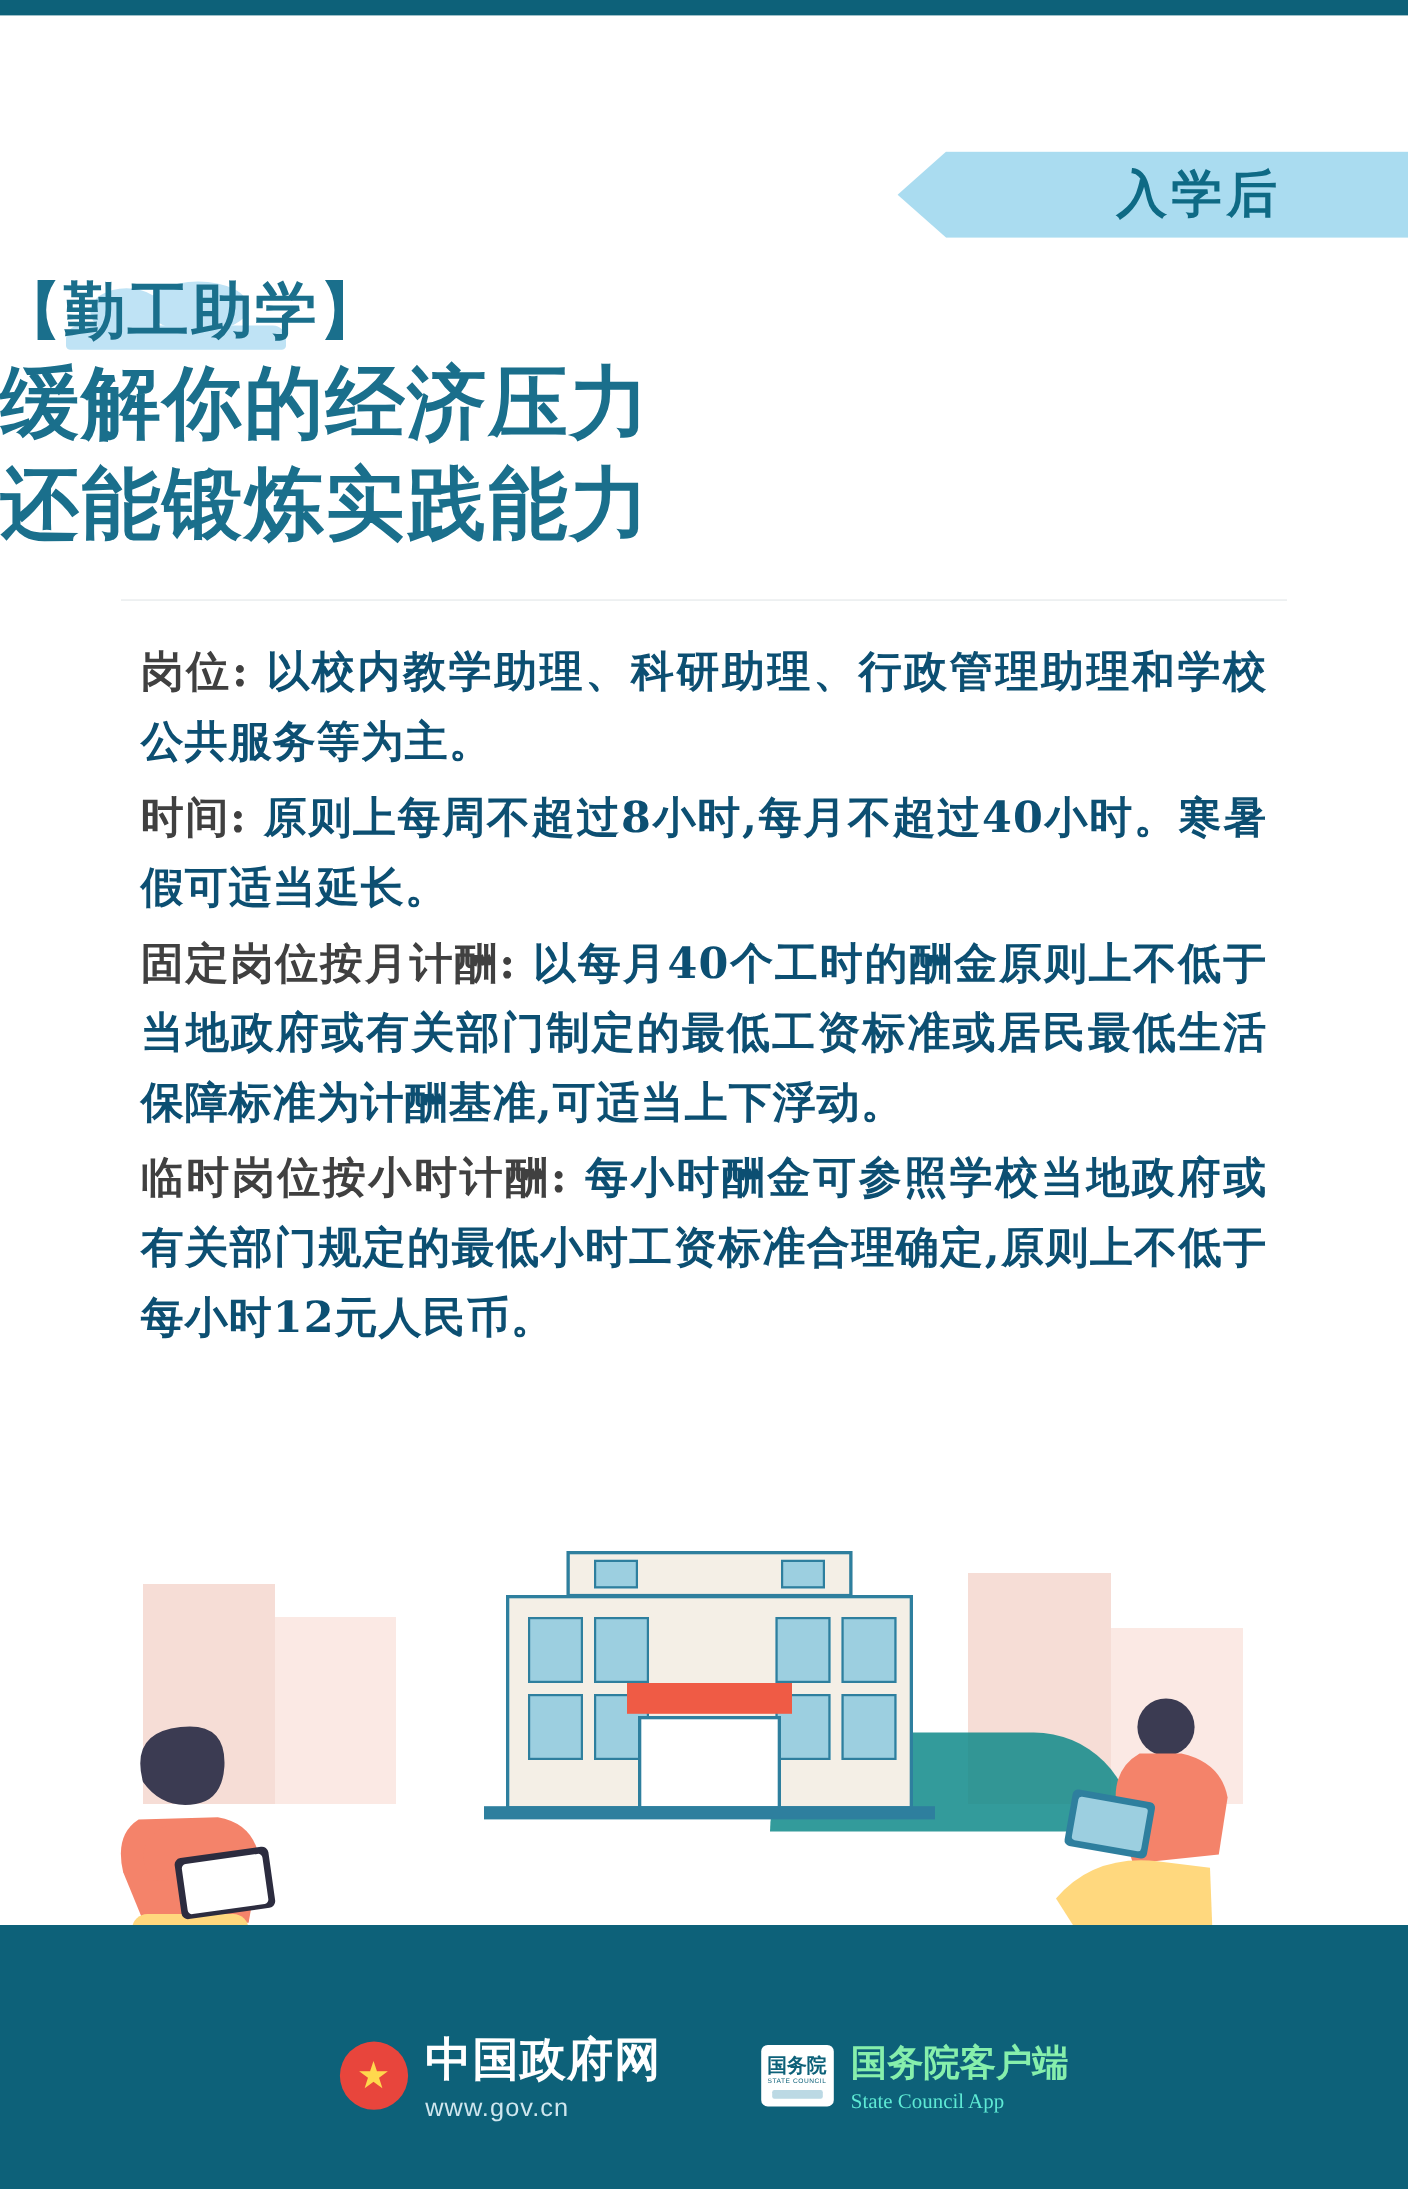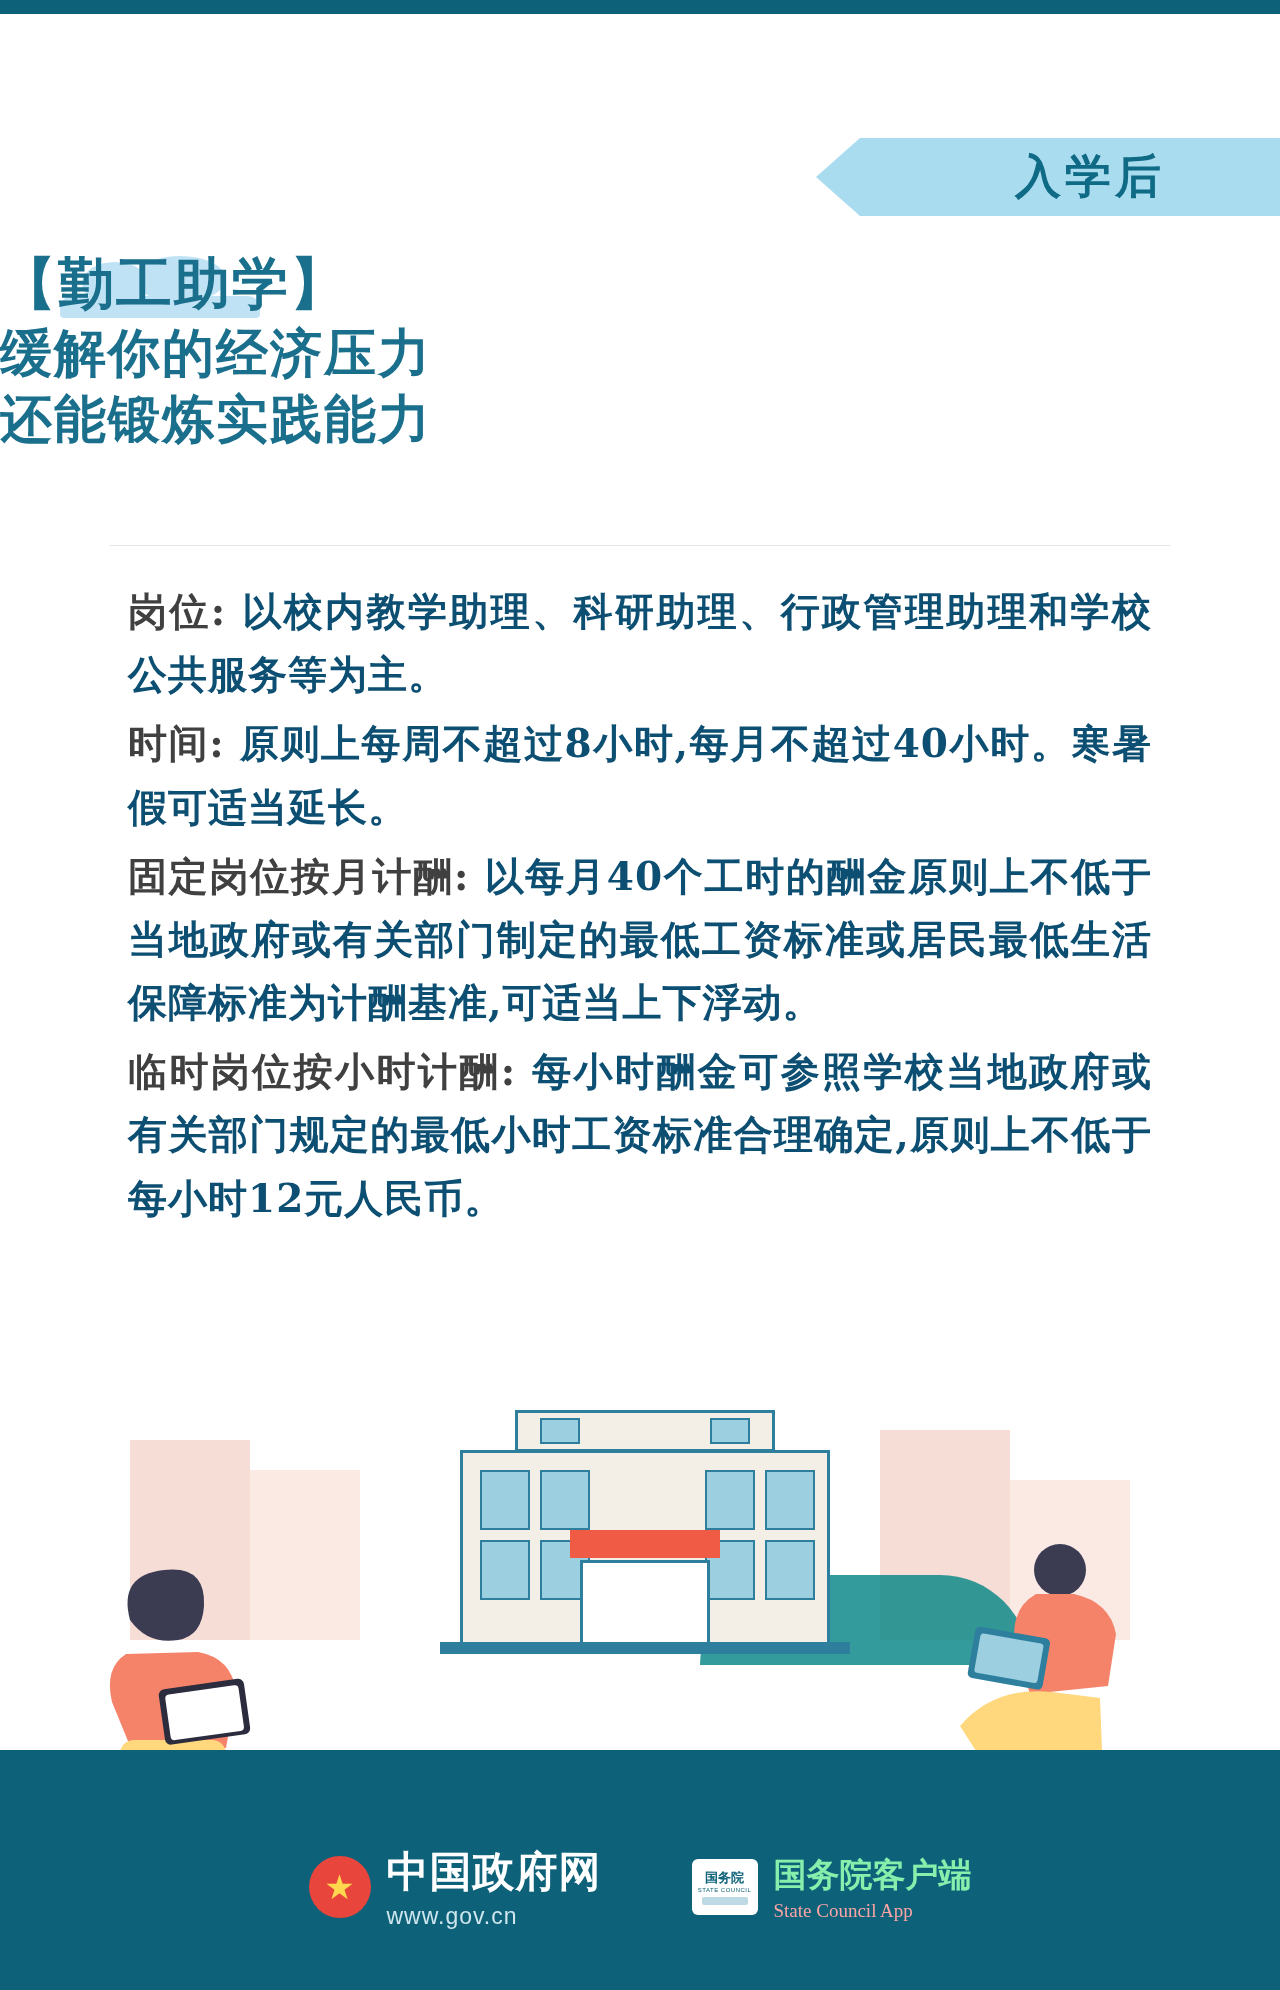--- a/index.html
+++ b/index.html
@@ -61,21 +61,21 @@
   
   .headline {
     position:absolute; top:248px; left:0; width:1280px;
     text-align:left;
     font-family:"DejaVu Sans", sans-serif;
     color:#1a6f8c;
     font-weight:bold;
     line-height:1.28;
   }
   .headline .l1 { font-size:56px; letter-spacing:2px; }
-  .headline .l2, .headline .l3 { font-size:52px; letter-spacing:2px; }
+  .headline .l2, .headline .l3 { font-size:72px; letter-spacing:2px; }
   .divider {
     position:absolute; top:545px; left:110px; width:1060px; height:1px;
     background:#e2e6e8;
   }
   
   .body-wrap {
     position:absolute; top:580px; left:128px; width:1024px;
   }
   .para {
     font-family:"DejaVu Serif", serif;
@@ -123,25 +123,25 @@
     font-size:42px; color:#ffffff; font-weight:bold; letter-spacing:1px;
   }
   .logo-text-en {
     font-family:"Liberation Sans", sans-serif;
     font-size:23px; color:#cfe6ee; letter-spacing:1px; margin-top:3px;
   }
   .sc-badge {
     width:66px; height:56px; background:#ffffff; border-radius:6px;
     display:flex; flex-direction:column; align-items:center; justify-content:center;
   }
-  .sc-badge .sc-cn { font-family:"DejaVu Sans", sans-serif; font-size:13px; color:#0d6179; font-weight:bold; }
+  .sc-badge .sc-cn { font-family:"DejaVu Sans", sans-serif; font-size:18px; color:#0d6179; font-weight:bold; }
   .sc-badge .sc-en { font-size:6px; color:#0d6179; letter-spacing:.5px; }
   .sc-badge .sc-bar { width:46px; height:8px; background:#bcd9e4; margin-top:4px; border-radius:2px;}
   .sc-text-cn { font-family:"DejaVu Sans", sans-serif; font-size:33px; color:#86efac; font-weight:bold; }
-  .sc-text-en { font-family:"Liberation Serif", serif; font-size:19px; color:#fca5a5; margin-top:2px; }
+  .sc-text-en { font-family:"Liberation Serif", serif; font-size:19px; color:#5eead4; margin-top:2px; }
   
   .fig { position:absolute; }
 </style>
 </head>
 <body>
 
 <div id="poster">
 
   <div class="top-bar"></div>
 

